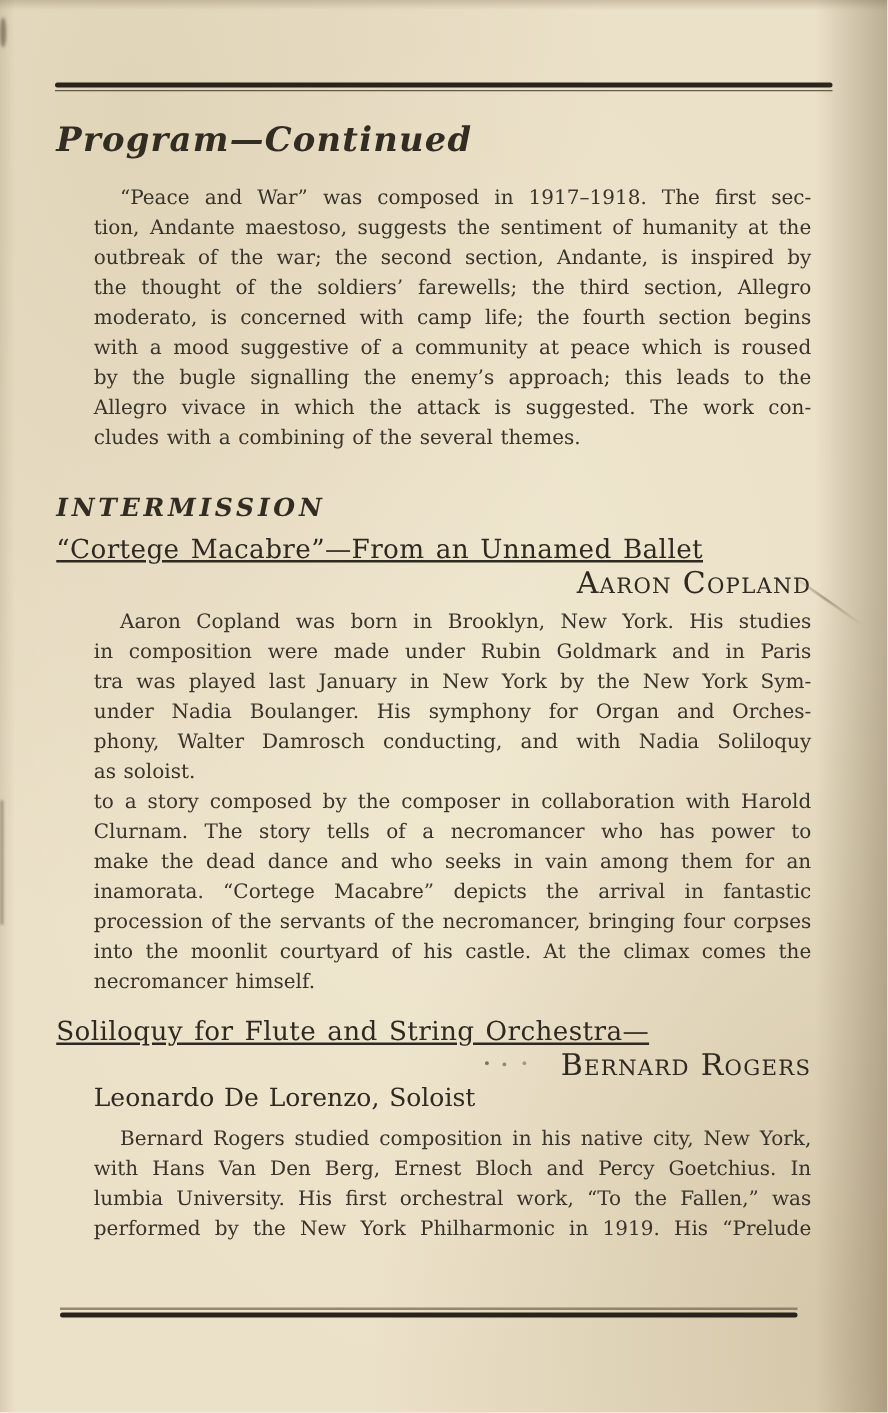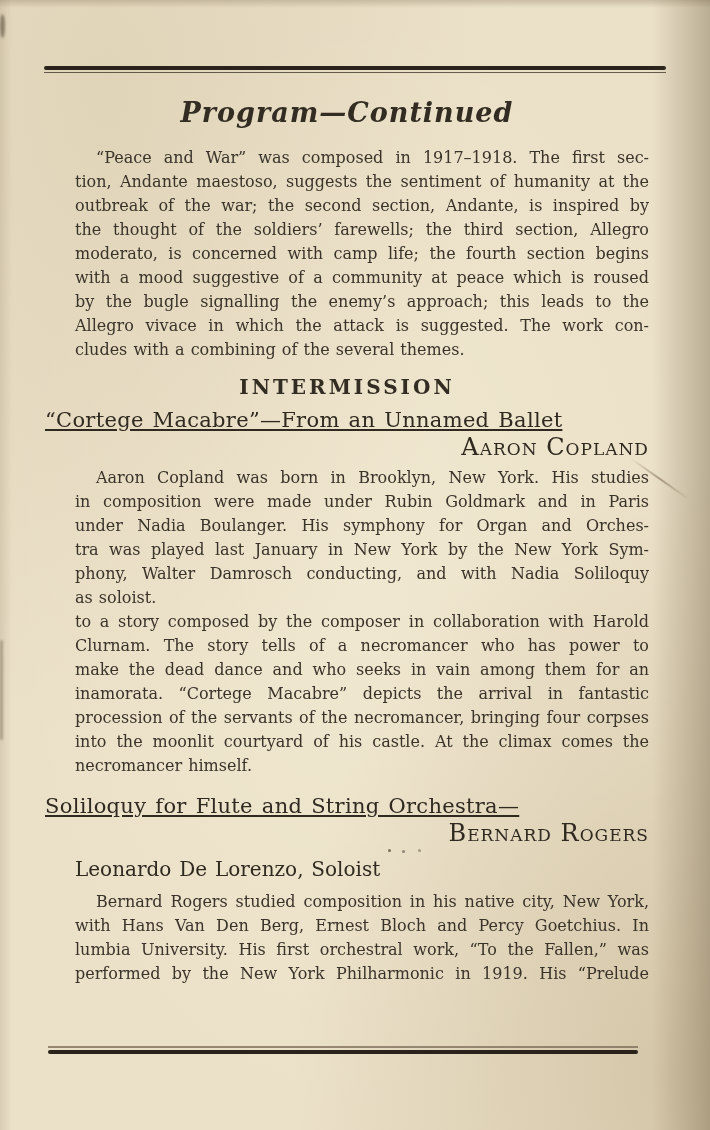--- a/index.html
+++ b/index.html
@@ -28,41 +28,42 @@
 
   
   .col { position:absolute; left:45px; top:0; width:604px; }
 
   .page-title {
     margin:94px 0 0 0;
     font-style: italic;
     font-weight: 700;
     font-size: 27px;
     line-height: 38px;
-    text-align: center;
+    text-align: left;
     letter-spacing: 1px;
     color:#332c22;
   }
 
   .body-par { margin:0 0 0 30px; font-size:16px; line-height:24px; }
   .par-peace   { margin-top:14px; }
   .par-copland { margin-top:8px; }
   .par-cortege { margin-top:0; }
   .par-rogers  { margin-top:8px; }
 
   .jline { text-align: justify; text-align-last: justify; word-spacing:1px; }
   .jfirst { text-indent: 21px; }
   .jlast  { text-align-last: left; }
 
   .intermission {
-    margin-top:12px;
+    margin-top:31px;
+    font-style: italic;
     font-weight:700;
     font-size:20px;
     line-height:26px;
-    text-align:center;
+    text-align:left;
     letter-spacing:3px;
     color:#332c22;
   }
 
   .work-title {
     margin:6px 0 0 0;
     font-weight:400;
     font-size:21px;
     line-height:28px;
     letter-spacing:0.3px;
@@ -76,21 +77,21 @@
     margin-top:2px;
     text-align:right;
     font-variant: small-caps;
     font-size:24px;
     line-height:22px;
     letter-spacing:1px;
     color:#2f2920;
   }
 
   .soloist {
-    margin:12px 0 0 30px;
+    margin:2px 0 0 30px;
     font-size:20px;
     line-height:26px;
     word-spacing:1.5px;
     color:#2f2920;
   }
 
   
   .overlay { position:absolute; pointer-events:none; }
   .shade-top { left:0; top:0; width:100%; height:8px;
     background:linear-gradient(rgba(125,110,84,0.30), rgba(0,0,0,0)); }
@@ -137,22 +138,22 @@
 
     <div class="intermission">INTERMISSION</div>
 
     <h2 class="work-title">“Cortege Macabre”—From an Unnamed Ballet</h2>
 
     <div class="composer">Aaron Copland</div>
 
     <div class="body-par par-copland">
         <div class="jline jfirst">Aaron Copland was born in Brooklyn, New York.  His studies</div>
         <div class="jline">in composition were made under Rubin Goldmark and in Paris</div>
+        <div class="jline">tra was played last January in New York by the New York Sym-</div>
         <div class="jline">under Nadia Boulanger.  His symphony for Organ and Orches-</div>
-        <div class="jline">tra was played last January in New York by the New York Sym-</div>
         <div class="jline">phony, Walter Damrosch conducting, and with Nadia Soliloquy</div>
         <div class="jline jlast">as soloist.</div>
       </div>
 
     <div class="body-par par-cortege">
         <div class="jline">to a story composed by the composer in collaboration with Harold</div>
         <div class="jline">Clurnam.  The story tells of a necromancer who has power to</div>
         <div class="jline">make the dead dance and who seeks in vain among them for an</div>
         <div class="jline">inamorata.  “Cortege Macabre” depicts the arrival in fantastic</div>
         <div class="jline">procession of the servants of the necromancer, bringing four corpses</div>

